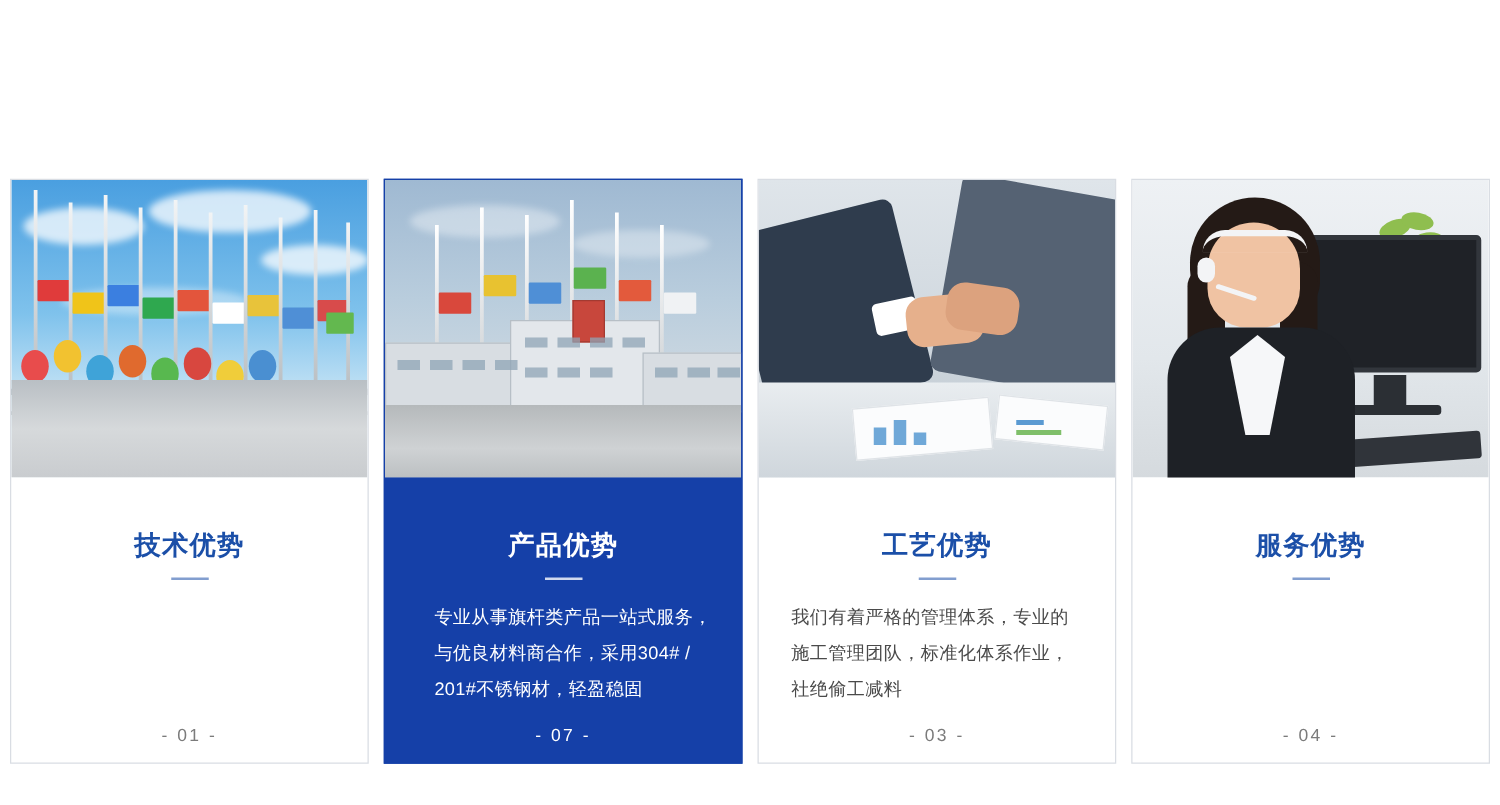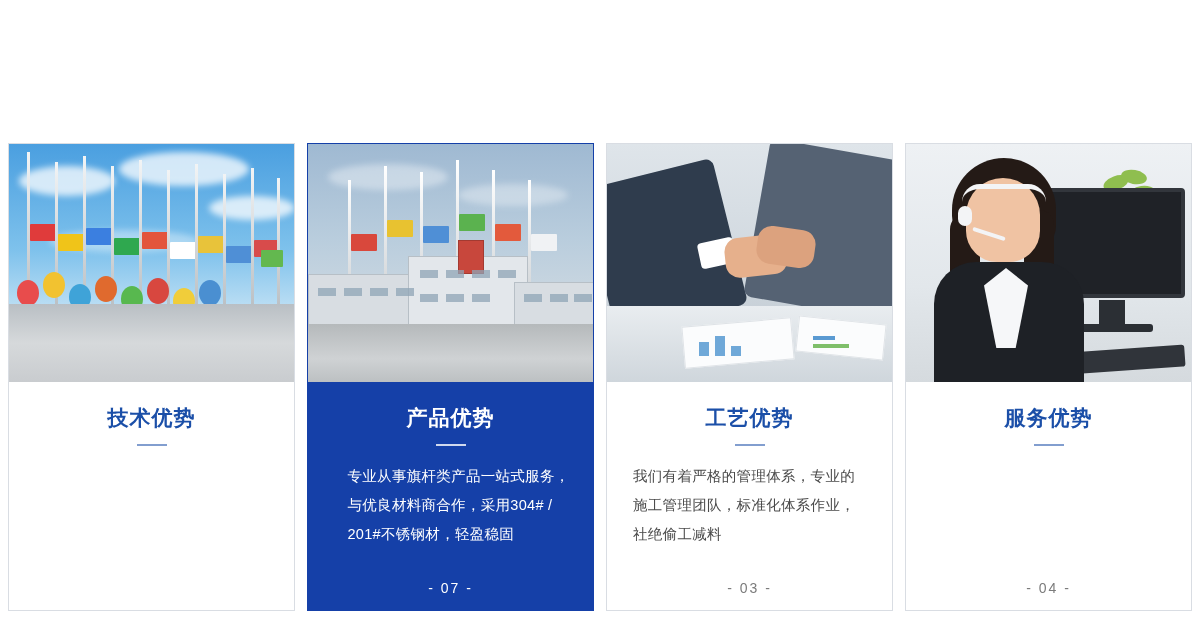--- a/index.html
+++ b/index.html
@@ -68,21 +68,21 @@
   .card-img {
     width: 100%;
     height: 238px;
     position: relative;
     overflow: hidden;
     flex: none;
   }
 
   .card-body {
     flex: 1;
-    padding: 22px 26px 0 26px;
+    padding: 40px 26px 0 26px;
     display: flex;
     flex-direction: column;
     align-items: center;
   }
   .card-title {
     font-size: 21px;
     font-weight: bold;
     color: #1b4fa8;
     letter-spacing: 1px;
   }
@@ -239,20 +239,21 @@
         <div class="balloon" style="left:190px; top:136px; background:#4a8fd1;"></div>
 
         <div class="rail"></div>
         <div class="rail2"></div>
         <div class="ground1"></div>
       </div>
       <div class="card-body">
         <div class="card-title">技术优势</div>
         <div class="title-rule"></div>
       </div>
+      <div class="card-num">- 01 -</div>
     </div>
 
     <div class="card active">
       <div class="card-img">
         <div class="sky2"></div>
         <div class="cloud" style="left:20px; top:20px; width:120px; height:26px; opacity:.5;"></div>
         <div class="cloud" style="left:150px; top:40px; width:110px; height:22px; opacity:.45;"></div>
 
         <div class="pole2" style="left:40px; height:150px;"></div>
         <div class="flag" style="left:43px; top:90px; background:#d9483c;"></div>

